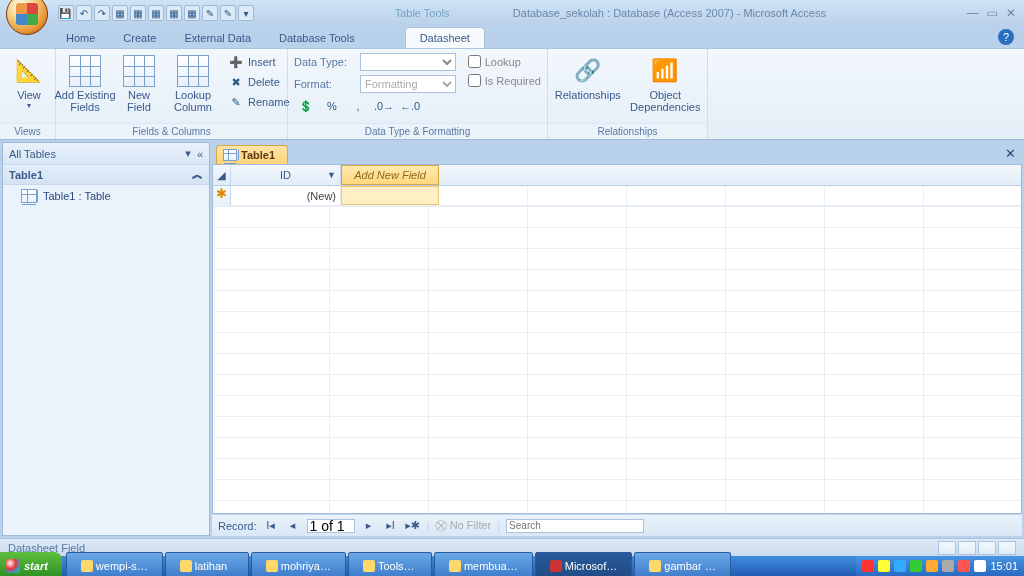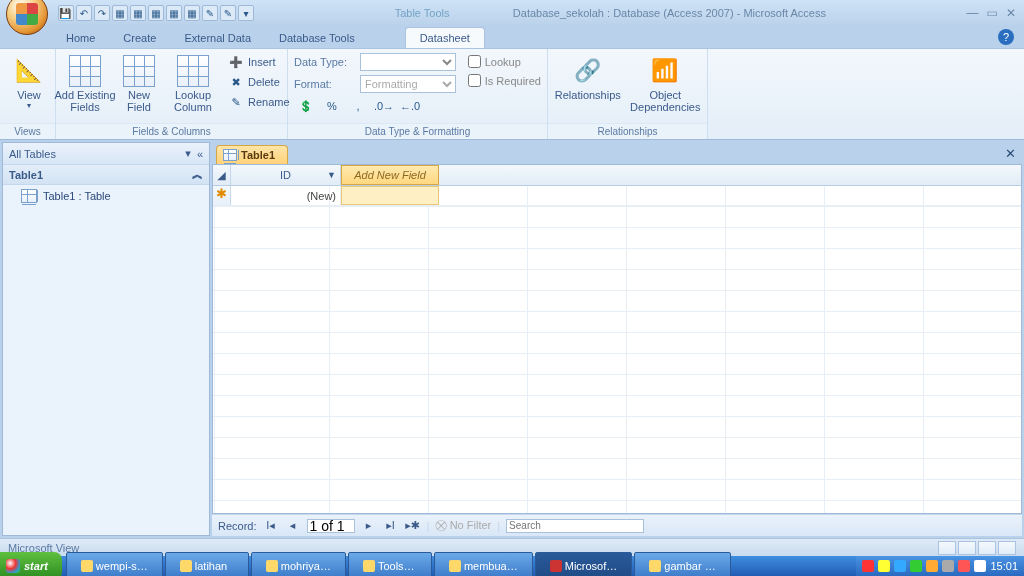--- a/index.html
+++ b/index.html
@@ -301,21 +301,21 @@
       <span class="rn-btn">▸✱</span>
       <span class="rn-sep">|</span>
       <span style="color:#aaa">⛒ <span>No Filter</span></span>
       <span class="rn-sep">|</span>
       <input class="search-box" placeholder="Search" style="">
     </div>
   </div>
 </div>
 
 <div class="statusbar">
-  <span>Microsoft View</span>
+  <span>Datasheet Field</span>
   <div class="vsw">
     <span></span>
     <span></span>
     <span></span>
     <span></span>
   </div>
 </div>
 
 <div class="taskbar">
   <div class="start">

